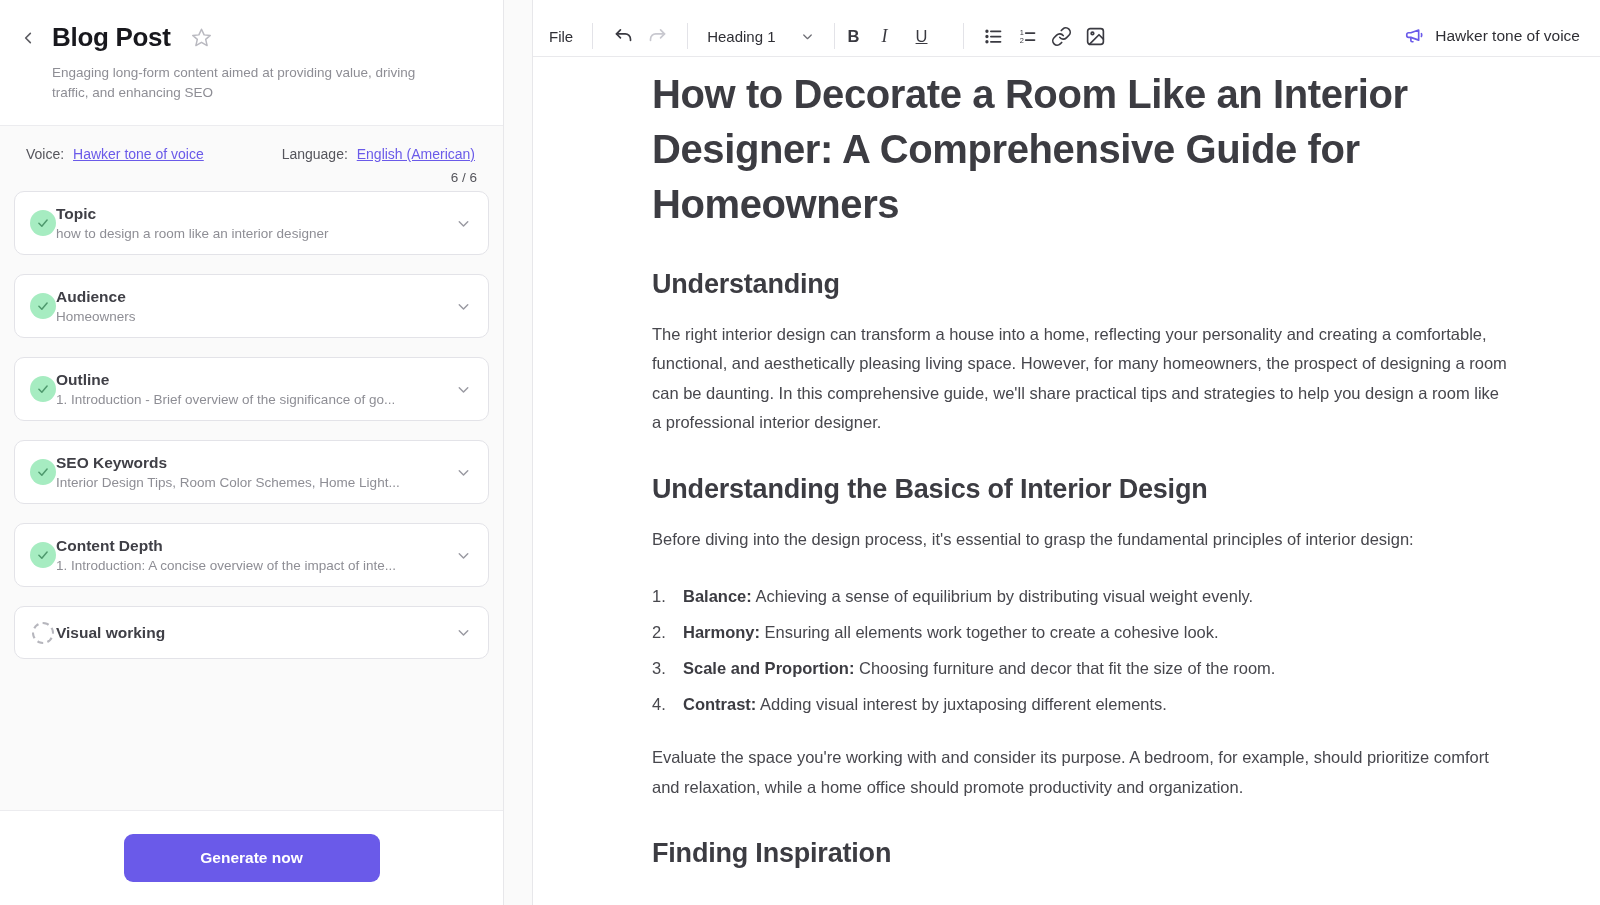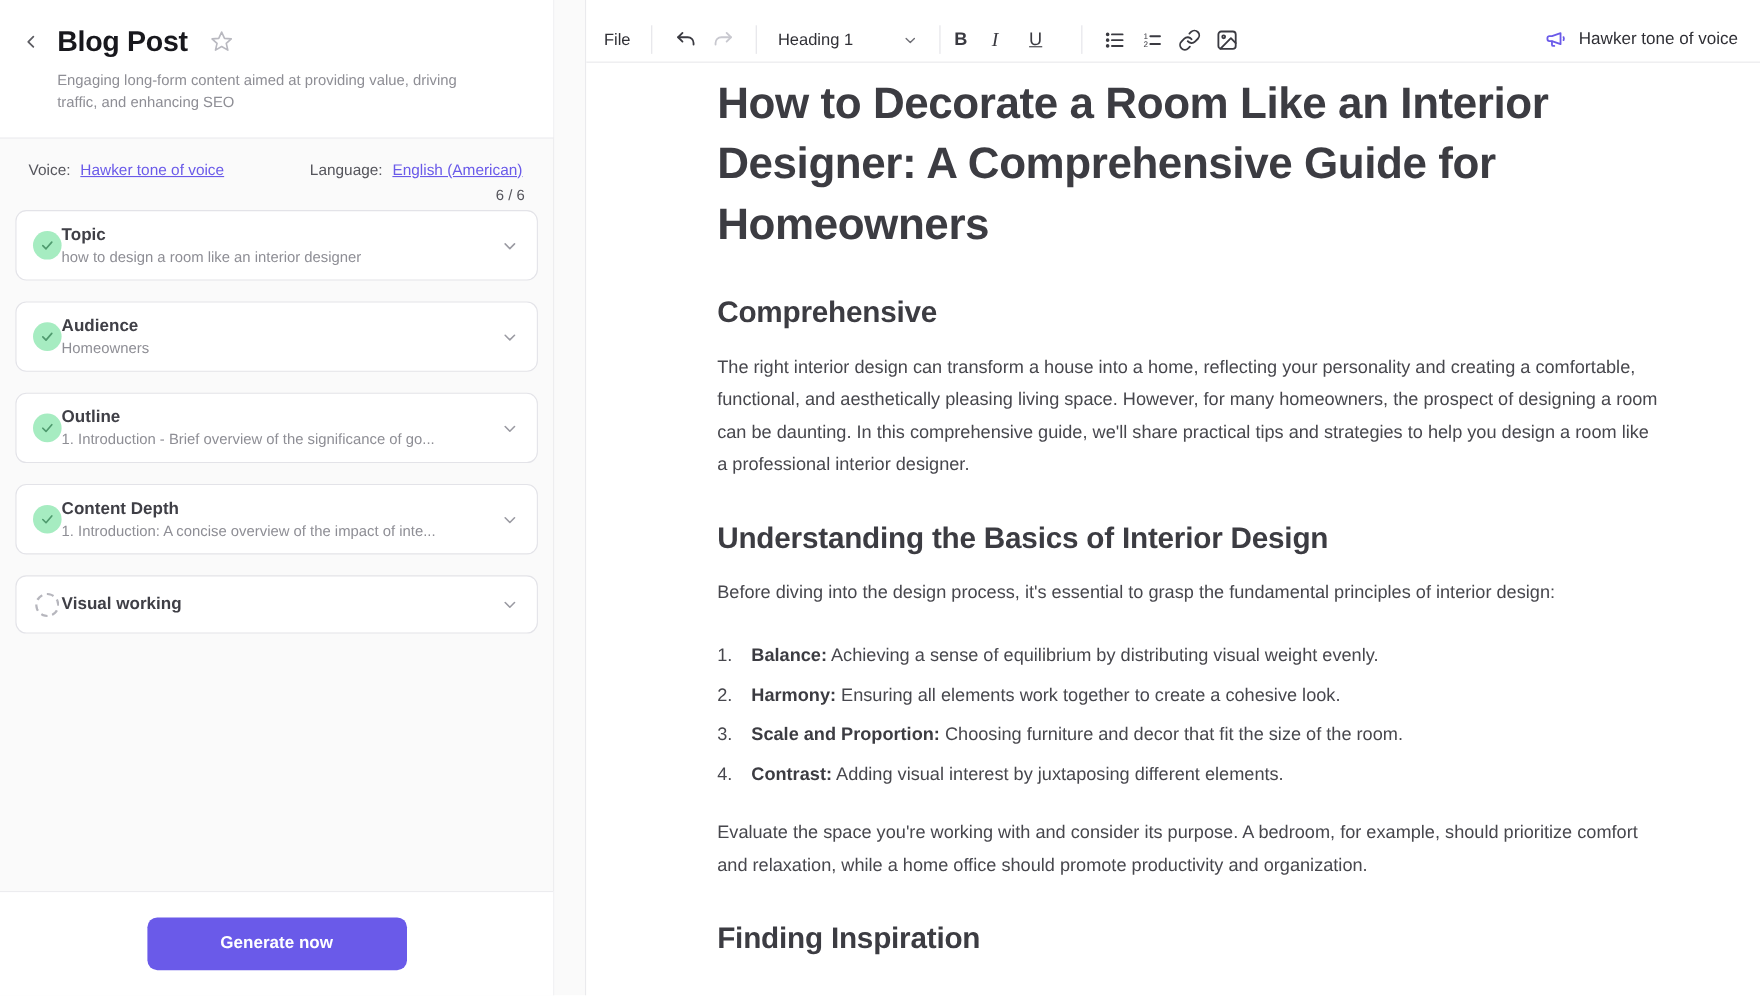--- a/index.html
+++ b/index.html
@@ -30,37 +30,37 @@
   .status-done { width:26px; height:26px; border-radius:50%; background:#a6ecc1;
     display:flex; align-items:center; justify-content:center; flex:none; }
   .status-pending { width:22px; height:22px; border-radius:50%; border:2px dashed #b6b6bd;
     flex:none; margin:0 2px; }
   .card-text { flex:1; min-width:0; }
   .card-title { font-size:15.5px; font-weight:700; color:#3f3f46; }
   .card-sub { font-size:13.5px; color:#8e8e95; margin-top:3px; white-space:nowrap;
     overflow:hidden; }
   .card-chevron { color:#9a9aa2; flex:none; }
   .sb-footer { background:#fff; border-top:1px solid #ececef; padding:23px 0; text-align:center; }
-  .generate-btn { width:236px; height:48px; background:#6a5ae9; color:#fff; border:none;
+  .generate-btn { width:256px; height:48px; background:#6a5ae9; color:#fff; border:none;
     border-radius:9px; font-size:15.5px; font-weight:700; font-family:"Liberation Sans",sans-serif;
     cursor:pointer;text-align:center; }
 
   
   .gutter { width:29px; height:905px; background:#fafafa; border-right:1px solid #e7e7ea; flex:none; }
 
   
   .editor { flex:1; display:flex; flex-direction:column; background:#fff; min-width:0; }
   .toolbar { height:57px; flex:none; border-bottom:1px solid #e9e9ec; display:flex;
     align-items:center; padding:16px 20px 0 10px; }
   .tb-item { display:flex; align-items:center; color:#3a3a41; cursor:pointer; }
   .tb-file { font-size:15px; color:#2f2f35; padding:4px 6px; }
   .sep { width:1px; height:26px; background:#e3e3e8; margin:0 13px; flex:none; }
   .tb-icon { width:34px; height:30px; display:flex; align-items:center; justify-content:center; }
   .tb-disabled { color:#c8c8cf; }
-  .heading-select { display:flex; align-items:center; gap:44px; padding:4px 6px; }
+  .heading-select { display:flex; align-items:center; gap:24px; padding:4px 6px; }
   .heading-label { font-size:15px; color:#2f2f35; }
   .tb-letter { font-size:16.5px; font-weight:700; width:34px; text-align:center; }
   .tb-italic { font-family:"Liberation Serif", serif; font-style:italic; font-weight:500; font-size:18px; }
   .tb-underline { font-weight:400; text-decoration:underline; }
   .tb-right { margin-left:auto; display:flex; align-items:center; gap:9px; cursor:pointer; }
   .tone-label { font-size:15.5px; color:#2f2f35; }
 
   .doc { flex:1; overflow:hidden; padding:10px 88px 0 119px; cursor:text; }
   .doc h1 { font-size:40px; line-height:1.38; font-weight:700; color:#3c3c42;
     letter-spacing:-0.4px; margin:0 0 10px 0; }
@@ -156,20 +156,36 @@
             <div class="card-title">Outline</div>
             <div class="card-sub">1. Introduction - Brief overview of the significance of go...</div>
           </span>
           <span class="card-chevron">
             <svg width="17" height="17" viewBox="0 0 24 24" fill="none" stroke="currentColor" stroke-width="2" stroke-linecap="round" stroke-linejoin="round">
                 <polyline points="6 9.5 12 15.5 18 9.5"></polyline>
               </svg>
           </span>
         </div>
 
+        <div class="card">
+          <span class="status-done">
+            <svg width="14" height="14" viewBox="0 0 24 24" fill="none" stroke="#4f9a6e" stroke-width="2.6" stroke-linecap="round" stroke-linejoin="round">
+                <polyline points="5 12.5 10 17.5 19 7"></polyline>
+              </svg>
+          </span>
+          <span class="card-text">
+            <div class="card-title">SEO Keywords</div>
+            <div class="card-sub">Interior Design Tips, Room Color Schemes, Home Light...</div>
+          </span>
+          <span class="card-chevron">
+            <svg width="17" height="17" viewBox="0 0 24 24" fill="none" stroke="currentColor" stroke-width="2" stroke-linecap="round" stroke-linejoin="round">
+                <polyline points="6 9.5 12 15.5 18 9.5"></polyline>
+              </svg>
+          </span>
+        </div>
 
         <div class="card">
           <span class="status-done">
             <svg width="14" height="14" viewBox="0 0 24 24" fill="none" stroke="#4f9a6e" stroke-width="2.6" stroke-linecap="round" stroke-linejoin="round">
                 <polyline points="5 12.5 10 17.5 19 7"></polyline>
               </svg>
           </span>
           <span class="card-text">
             <div class="card-title">Content Depth</div>
             <div class="card-sub">1. Introduction: A concise overview of the impact of inte...</div>
@@ -268,21 +284,21 @@
             <path d="M16 5.5l-8.5 3H5a2 2 0 0 0-2 2v1a2 2 0 0 0 2 2h2.5l8.5 3z"></path>
             <path d="M7.5 13.7V17a1.3 1.3 0 0 0 1.3 1.3h1"></path>
             <path d="M19 9.5a3.5 3.5 0 0 1 0 3"></path>
           </svg>
         <span class="tone-label">Hawker tone of voice</span>
       </span>
     </div>
 
     <div class="doc">
       <h1>How to Decorate a Room Like an Interior Designer: A Comprehensive Guide for Homeowners</h1>
-      <h2>Comprehensive</h2>
+      <h2>Understanding</h2>
       <p>The right interior design can transform a house into a home, reflecting your personality and creating a comfortable, functional, and aesthetically pleasing living space. However, for many homeowners, the prospect of designing a room can be daunting. In this comprehensive guide, we'll share practical tips and strategies to help you design a room like a professional interior designer.</p>
       <h2>Understanding the Basics of Interior Design</h2>
       <p>Before diving into the design process, it's essential to grasp the fundamental principles of interior design:</p>
       <ol>
         <li>
             <span class="li-num">1.</span>
             <span><span class="li-term">Balance:</span><span> Achieving a sense of equilibrium by distributing visual weight evenly.</span></span>
           </li>
         <li>
             <span class="li-num">2.</span>

